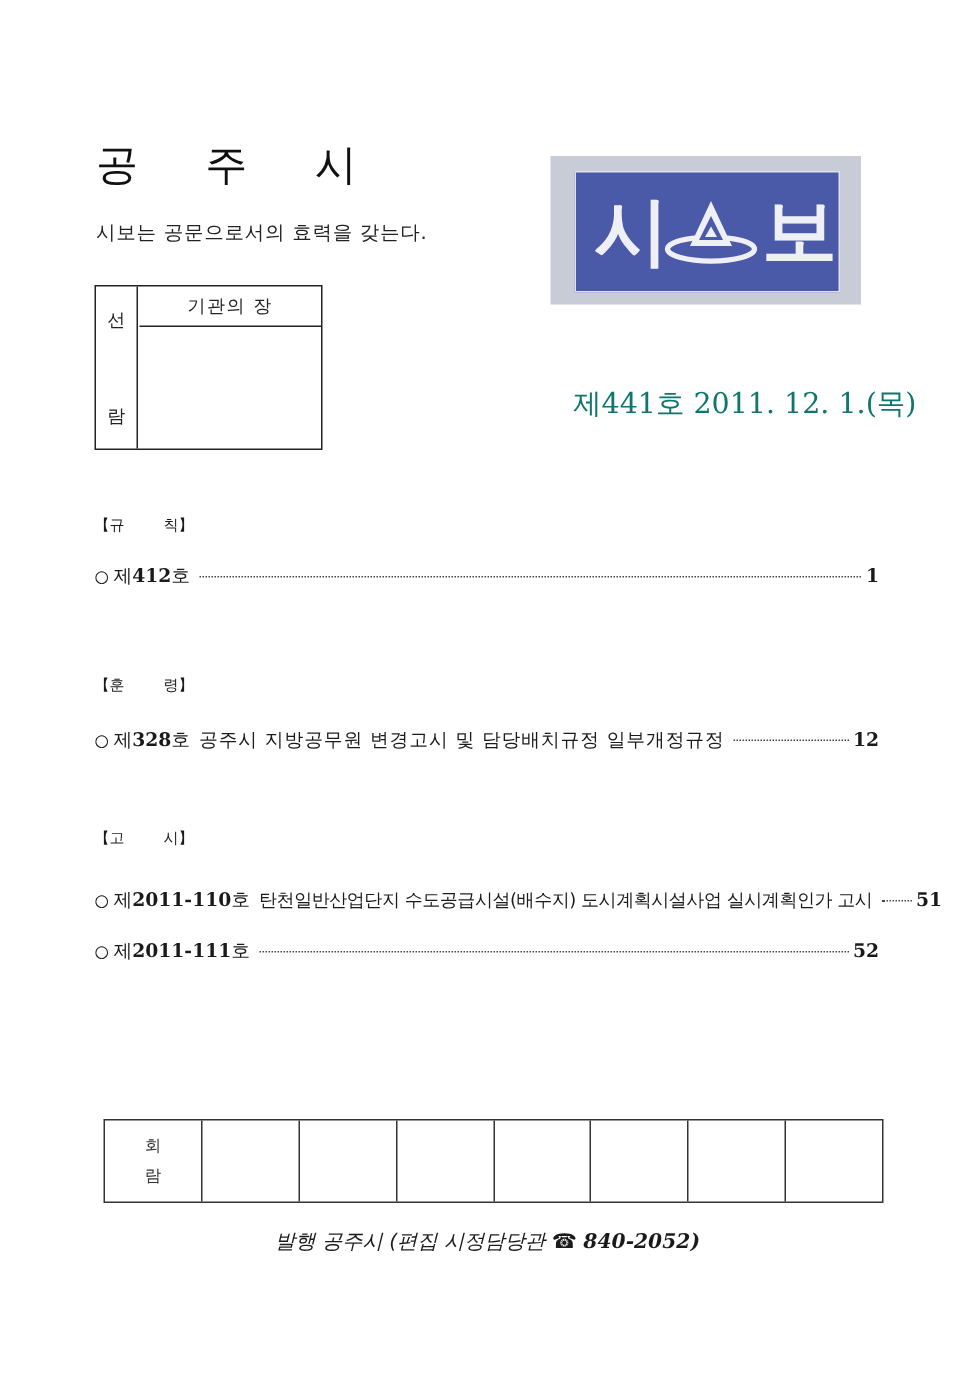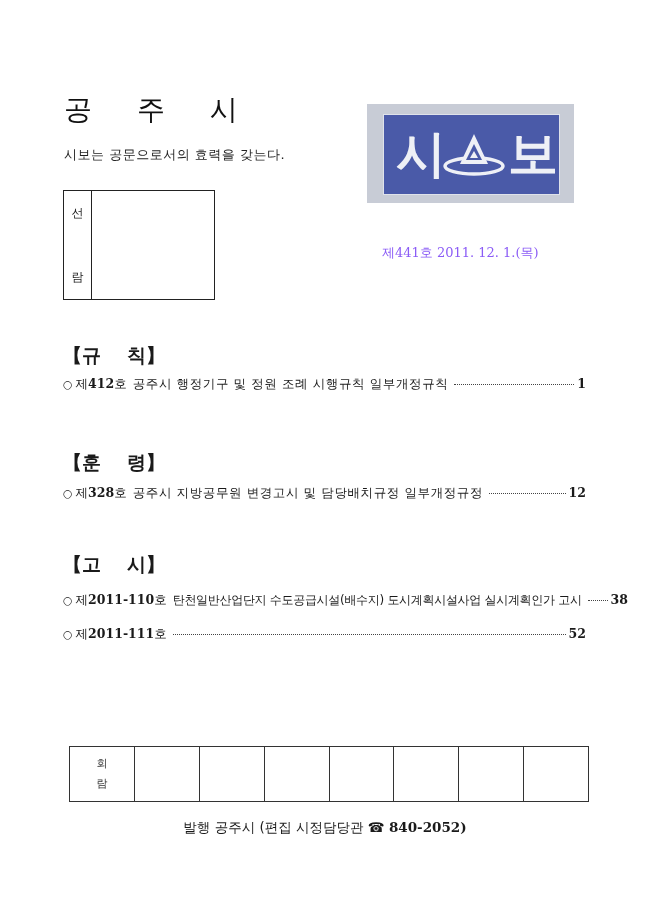--- a/index.html
+++ b/index.html
@@ -86,32 +86,32 @@
       line-height: 62px;
       color: #eef0f6;
     }
     .logo-emblem {
       position: absolute;
       left: 58px; top: 13px;
       width: 64px; height: 52px;
     }
 
     .issue {
-      left: 382px; top: 244px;
-      font-size: 13px;
-      color: #8b5cf6;
+      left: 382px; top: 256px;
+      font-size: 19px;
+      color: #0f766e;
       white-space: nowrap;
     }
 
     
     .section-head {
       left: 63px;
       font-family: "DejaVu Sans", "Liberation Sans", sans-serif;
-      font-size: 19px;
-      font-weight: bold;
+      font-size: 10px;
+      font-weight: normal;
       white-space: nowrap;
       color: #1a1a1a;
     }
     .section-head .gap { display: inline-block; width: 26px; }
 
     .entry {
       left: 63px; width: 523px;
       display: flex; align-items: baseline;
       font-family: "DejaVu Sans", "Liberation Sans", sans-serif;
       font-size: 12.5px;
@@ -155,34 +155,36 @@
       font-size: 11px; line-height: 20px; color: #333;
     }
 
     .footer {
       left: 0; width: 650px; top: 819px;
       text-align: center;
       font-family: "DejaVu Sans", "Liberation Sans", sans-serif;
       font-size: 13.5px;
       color: #1a1a1a;
       white-space: nowrap;
+      font-style: italic;
     }
     .footer .phone { font-weight: bold; font-family: "DejaVu Serif", "Liberation Serif", serif; }
   </style>
 </head>
 <body>
 
 <div class="abs city-title">공 주 시</div>
 <div class="abs notice">시보는 공문으로서의 효력을 갖는다.</div>
 
 <div class="abs approval">
   <div class="side">
     <span style="top:14px">선</span>
     <span style="top:78px">람</span>
   </div>
+  <div class="head">기관의 장</div>
 </div>
 
 <div class="abs logo-outer">
   <div class="logo-inner">
     <span class="logo-text" style="left:12px">시</span>
     <svg class="logo-emblem" viewBox="0 0 64 52">
       <ellipse cx="32" cy="38" rx="29" ry="8" fill="none" stroke="#eef0f6" stroke-width="3.5"></ellipse>
       <path d="M32 6 L46 36 L18 36 Z" fill="#eef0f6"></path>
       <path d="M32 16 L40 32 L24 32 Z" fill="#4a5aa8"></path>
       <path d="M32 23 L36 30 L28 30 Z" fill="#eef0f6"></path>
@@ -194,21 +196,20 @@
 <div class="abs issue">제441호 2011. 12. 1.(목)</div>
 
 <div class="abs section-head" style="top:343px">
   <span>【규</span><span class="gap"></span><span>칙】</span>
 </div>
 <div class="abs entry" style="top:376px">
   <span class="bullet">○</span>
   <span>제</span>
     <span class="num">412</span>
     <span>호</span>
-  <span class="title">공주시 행정기구 및 정원 조례 시행규칙 일부개정규칙</span>
   <span class="leader"></span>
   <span class="page">1</span>
 </div>
 
 <div class="abs section-head" style="top:450px">
   <span>【훈</span><span class="gap"></span><span>령】</span>
 </div>
 <div class="abs entry" style="top:485px">
   <span class="bullet">○</span>
   <span>제</span>
@@ -222,21 +223,21 @@
 <div class="abs section-head" style="top:552px">
   <span>【고</span><span class="gap"></span><span>시】</span>
 </div>
 <div class="abs entry" style="top:592px">
   <span class="bullet">○</span>
   <span>제</span>
     <span class="num">2011-110</span>
     <span>호</span>
   <span class="title condensed">탄천일반산업단지 수도공급시설(배수지) 도시계획시설사업 실시계획인가 고시</span>
   <span class="leader"></span>
-  <span class="page">38</span>
+  <span class="page">51</span>
 </div>
 <div class="abs entry" style="top:626px">
   <span class="bullet">○</span>
   <span>제</span>
     <span class="num">2011-111</span>
     <span>호</span>
   <span class="leader"></span>
   <span class="page">52</span>
 </div>
 

